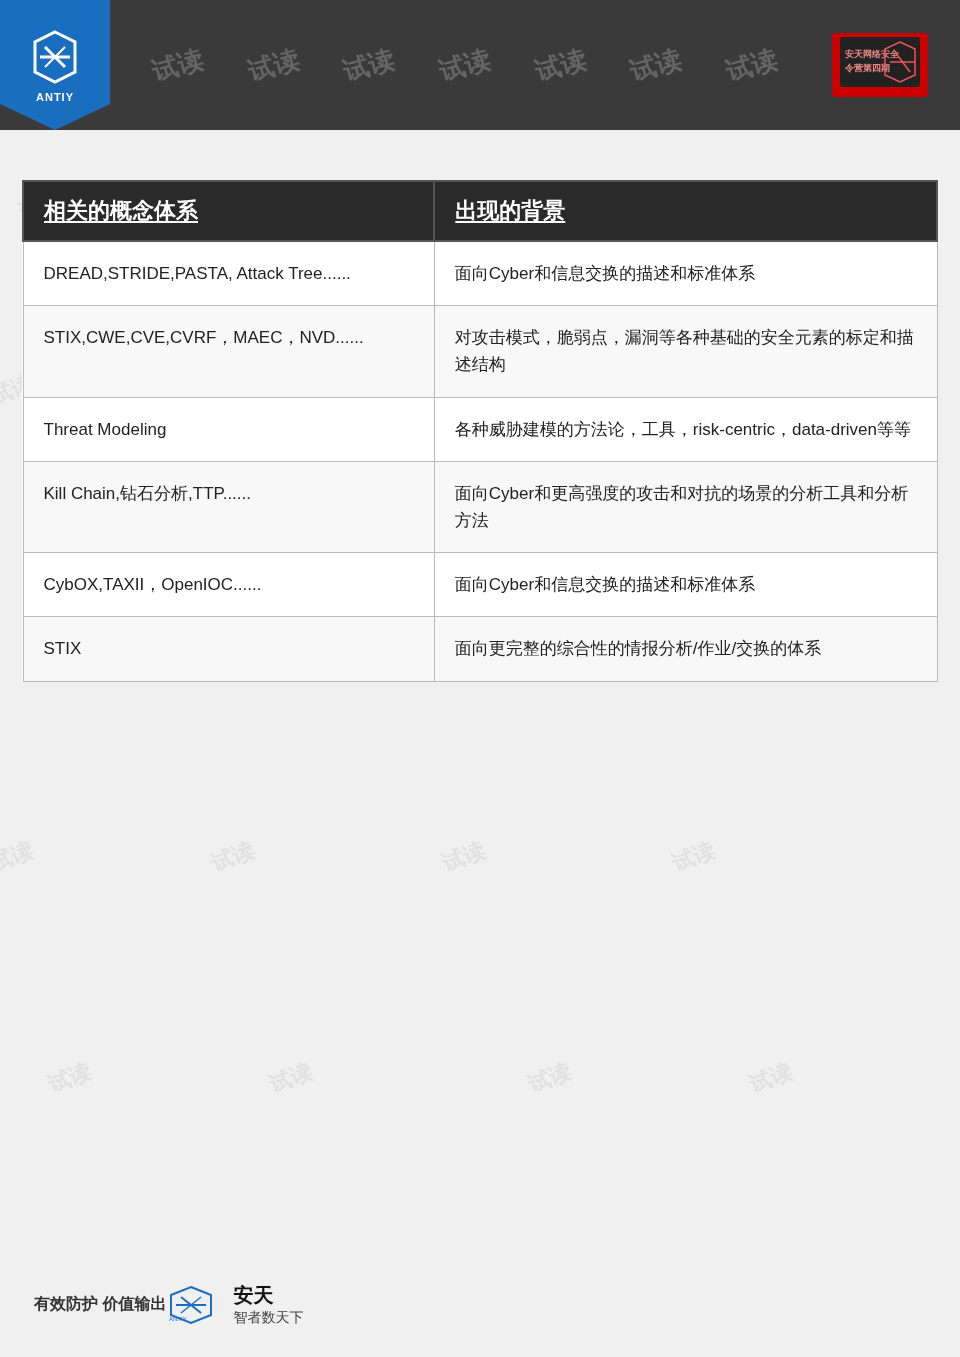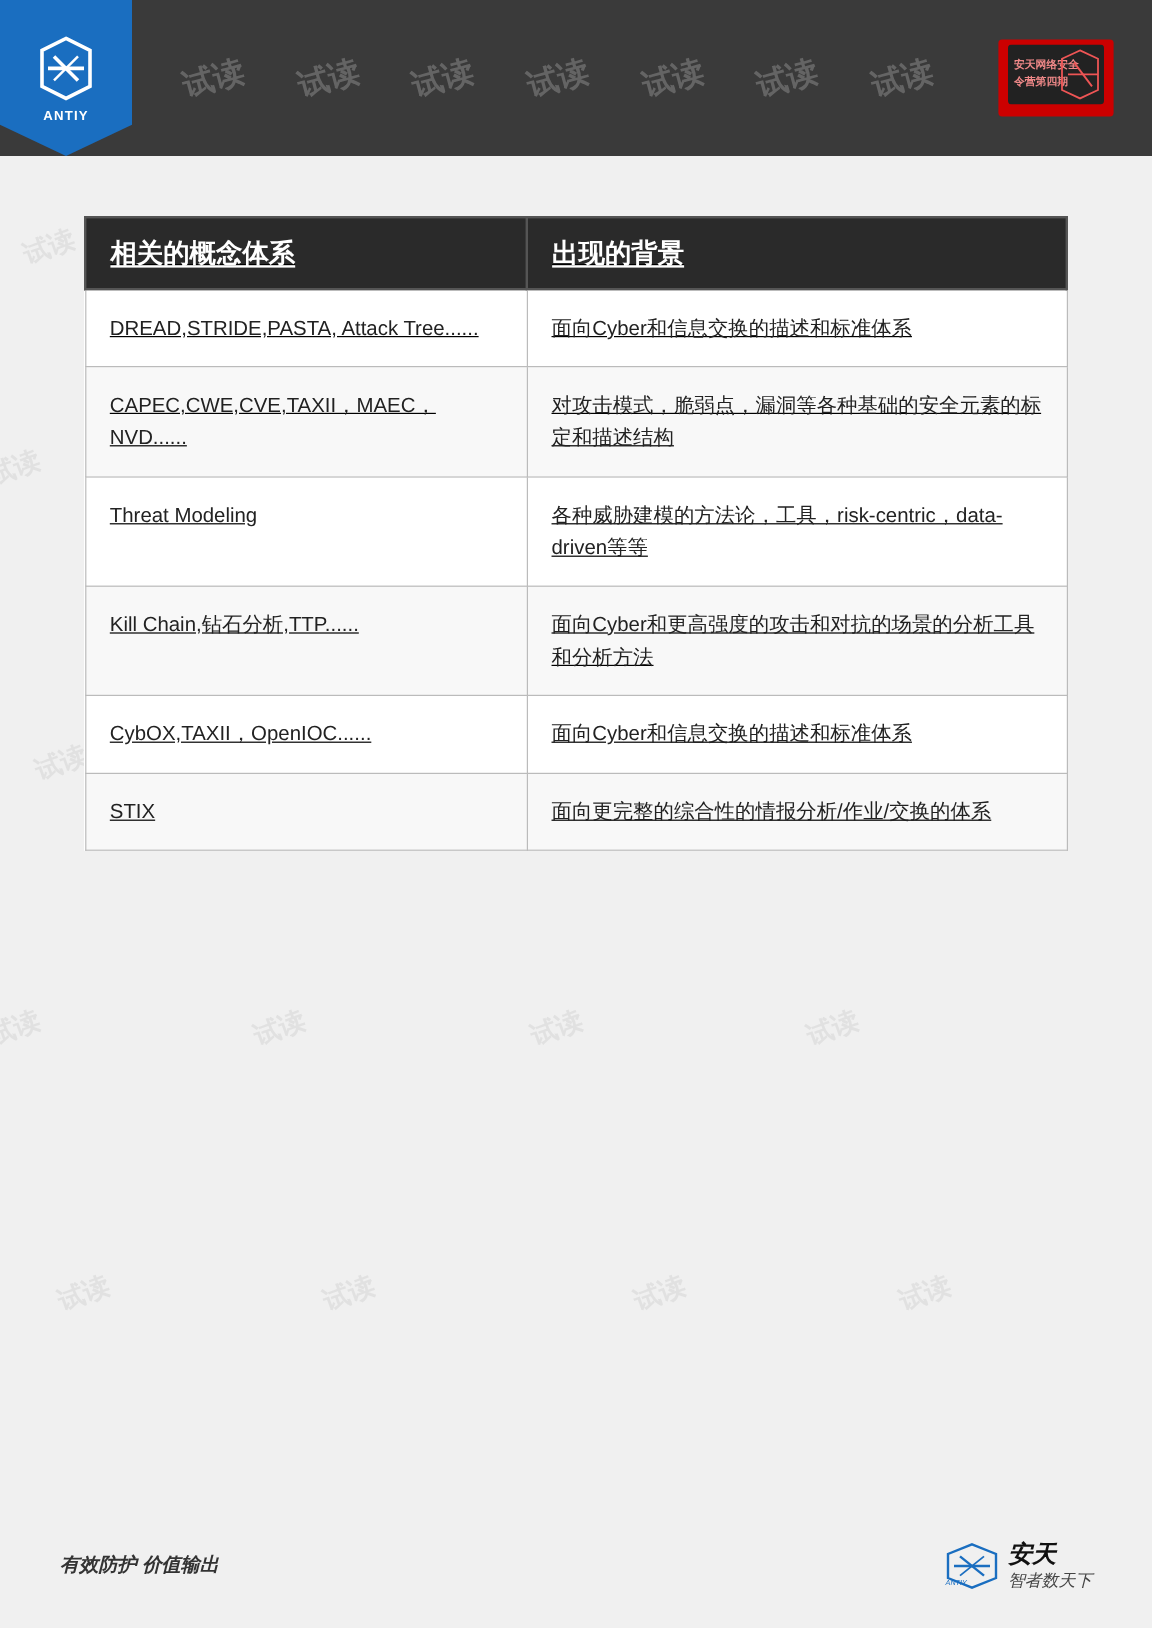--- a/index.html
+++ b/index.html
@@ -90,23 +90,22 @@
       color: rgba(160,160,160,0.18);
       font-size: 22px;
       font-weight: bold;
       transform: rotate(-20deg);
       user-select: none;
       white-space: nowrap;
     }
 
     
     .main-content {
-      padding: 40px 70px;
+      padding: 40px 22px;
       position: relative;
-      text-decoration: underline;
     }
 
     
     .main-table {
       width: 100%;
       border-collapse: collapse;
       background: white;
       margin-top: 10px;
     }
     .main-table th {
@@ -142,39 +141,37 @@
       text-decoration: underline;
       text-underline-offset: 3px;
     }
 
     
     .footer {
       position: absolute;
       bottom: 30px;
       left: 0;
       right: 0;
-      padding: 0 50px;
-      display: flex;
-      align-items: center;
-      justify-content: space-between;
-      font-style: italic;
+      padding: 0 34px;
+      display: flex;
+      align-items: center;
     }
     .footer-left {
       font-size: 16px;
       color: #333;
       font-weight: bold;
     }
     .footer-right {
       display: flex;
       align-items: center;
     }
     .footer-logo {
       display: flex;
       align-items: center;
-      gap: 5px;
+      gap: 17px;
     }
   </style>
 </head>
 <body>
 
 <div class="header">
   <div class="logo-box">
     <svg class="logo-icon" viewBox="0 0 60 60">
       <polygon points="30,5 50,15 50,45 30,55 10,45 10,15" fill="none" stroke="white" stroke-width="3"></polygon>
       <line x1="20" y1="20" x2="40" y2="40" stroke="white" stroke-width="3"></line>
@@ -245,21 +242,21 @@
         </th>
       </tr>
     </thead>
     <tbody id="table-body">
 
         <tr>
           <td>DREAD,STRIDE,PASTA, Attack Tree......</td>
           <td>面向Cyber和信息交换的描述和标准体系</td>
         </tr>
         <tr>
-          <td>CAPEC,CWE,CVE,TAXII，MAEC，NVD......</td>
+          <td>STIX,CWE,CVE,CVRF，MAEC，NVD......</td>
           <td>对攻击模式，脆弱点，漏洞等各种基础的安全元素的标定和描述结构</td>
         </tr>
         <tr>
           <td>Threat Modeling</td>
           <td>各种威胁建模的方法论，工具，risk-centric，data-driven等等</td>
         </tr>
         <tr>
           <td>Kill Chain,钻石分析,TTP......</td>
           <td>面向Cyber和更高强度的攻击和对抗的场景的分析工具和分析方法</td>
         </tr>

